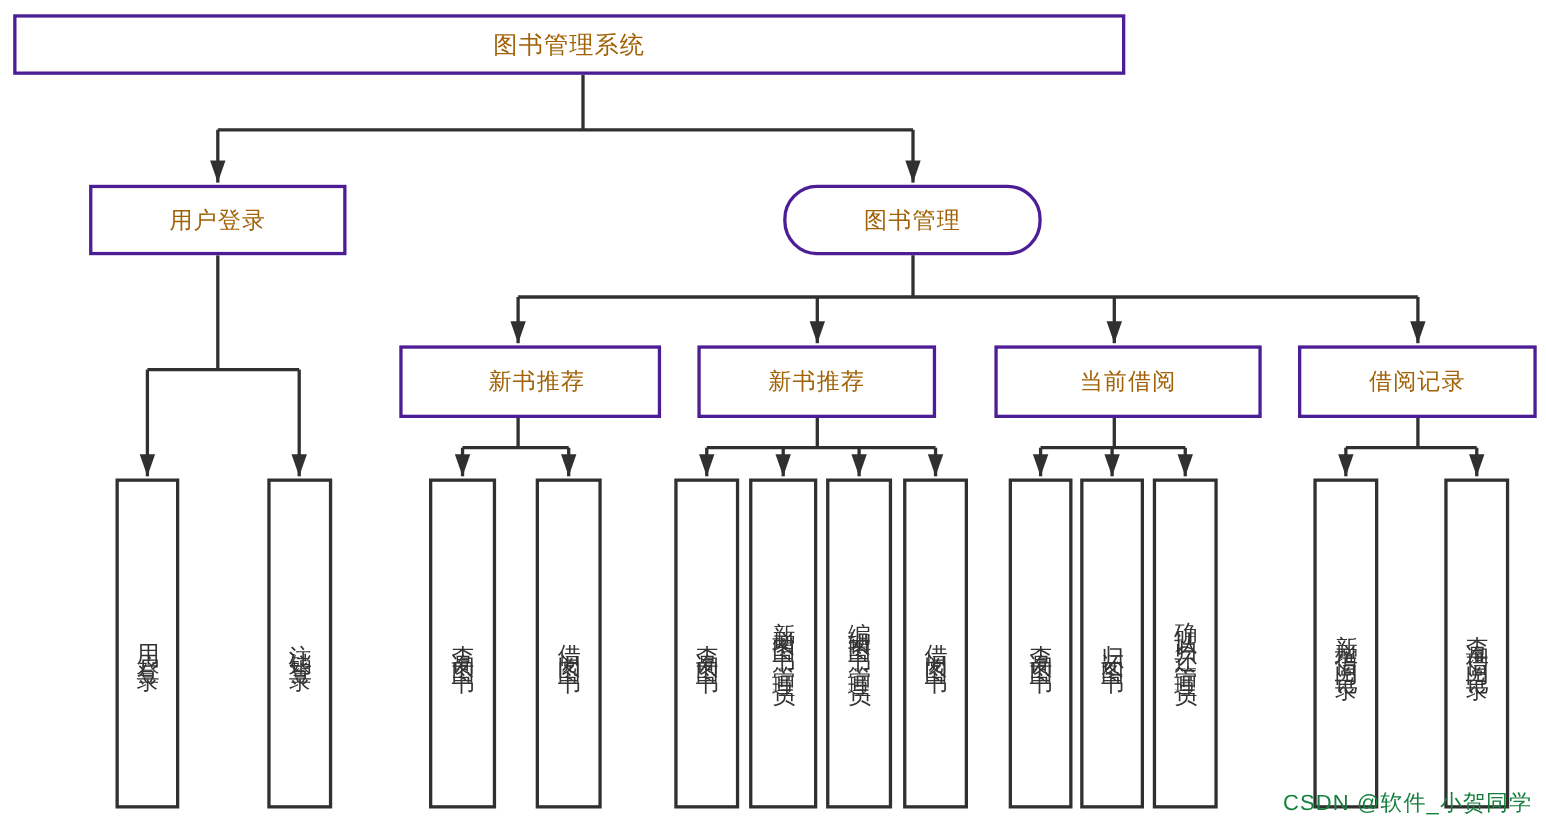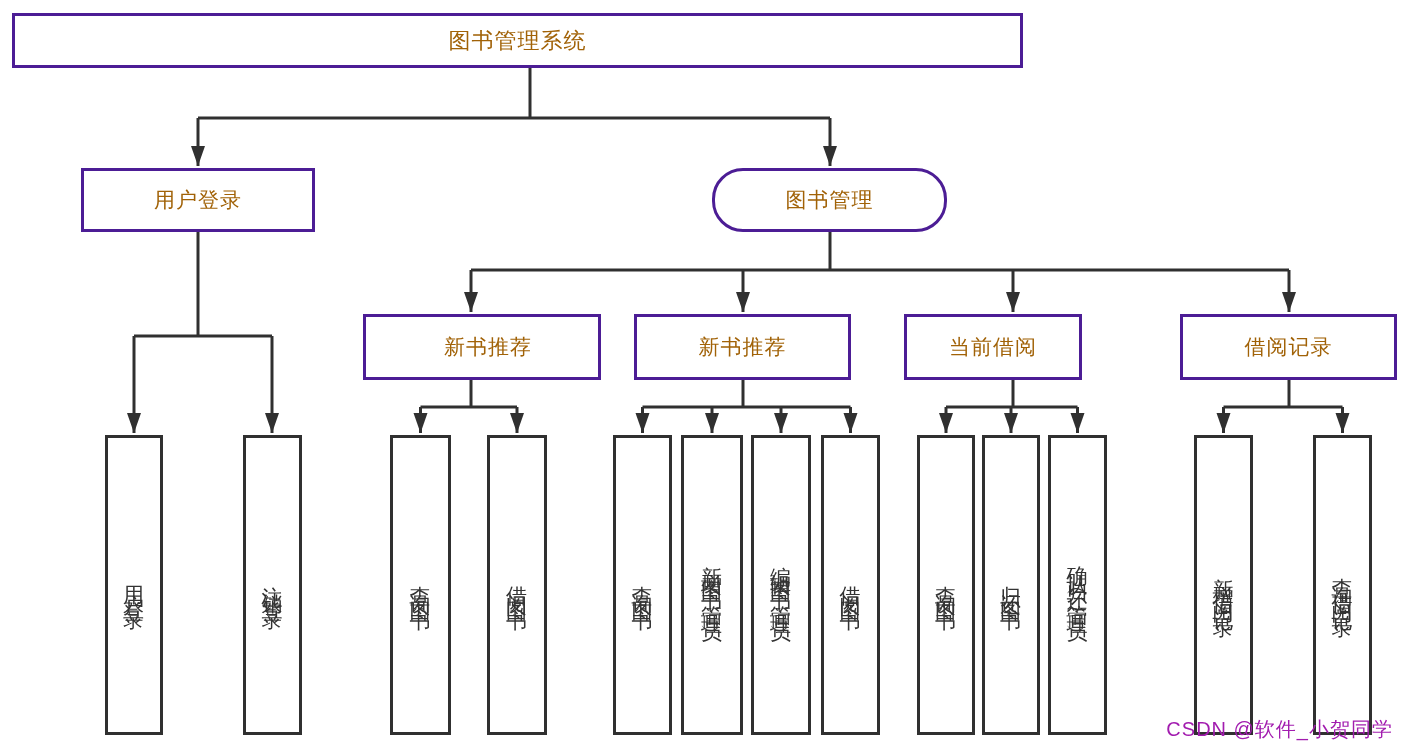--- a/index.html
+++ b/index.html
@@ -41,21 +41,21 @@
     text-orientation: mixed;
     font-size: 21px;
     letter-spacing: 8px;
     line-height: 1;
     color: #333333;
   }
   .watermark {
     position: absolute;
     right: 12px;
     bottom: 4px;
-    color: #a21caf;
+    color: #15803d;
     font-size: 20px;
     letter-spacing: 1px;
     white-space: nowrap;
   }
 </style>
 </head>
 <body>
 
 <div id="stage">
 
@@ -109,21 +109,21 @@
     </g>
   </svg>
 
   <div class="box root-box" style="left:12px; top:13px; width:1011px; height:55px;">图书管理系统</div>
 
   <div class="box" style="left:81px; top:168px; width:234px; height:64px;">用户登录</div>
   <div class="box" style="left:712px; top:168px; width:235px; height:64px;border-radius:31px;">图书管理</div>
 
   <div class="box" style="left:363px; top:314px; width:238px; height:66px;padding-left:12px;">新书推荐</div>
   <div class="box" style="left:634px; top:314px; width:217px; height:66px;">新书推荐</div>
-  <div class="box" style="left:904px; top:314px; width:178px; height:66px;">当前借阅</div>
+  <div class="box" style="left:904px; top:314px; width:243px; height:66px;">当前借阅</div>
   <div class="box" style="left:1180px; top:314px; width:217px; height:66px;">借阅记录</div>
 
   <div class="vbox" style="left:105px; top:435px; width:58px; height:300px;">
     <span class="vtext">用户登录</span>
   </div>
   <div class="vbox" style="left:243px; top:435px; width:59px; height:300px;">
     <span class="vtext">注销登录</span>
   </div>
   <div class="vbox" style="left:390px; top:435px; width:61px; height:300px;">
     <span class="vtext">查询图书</span>

